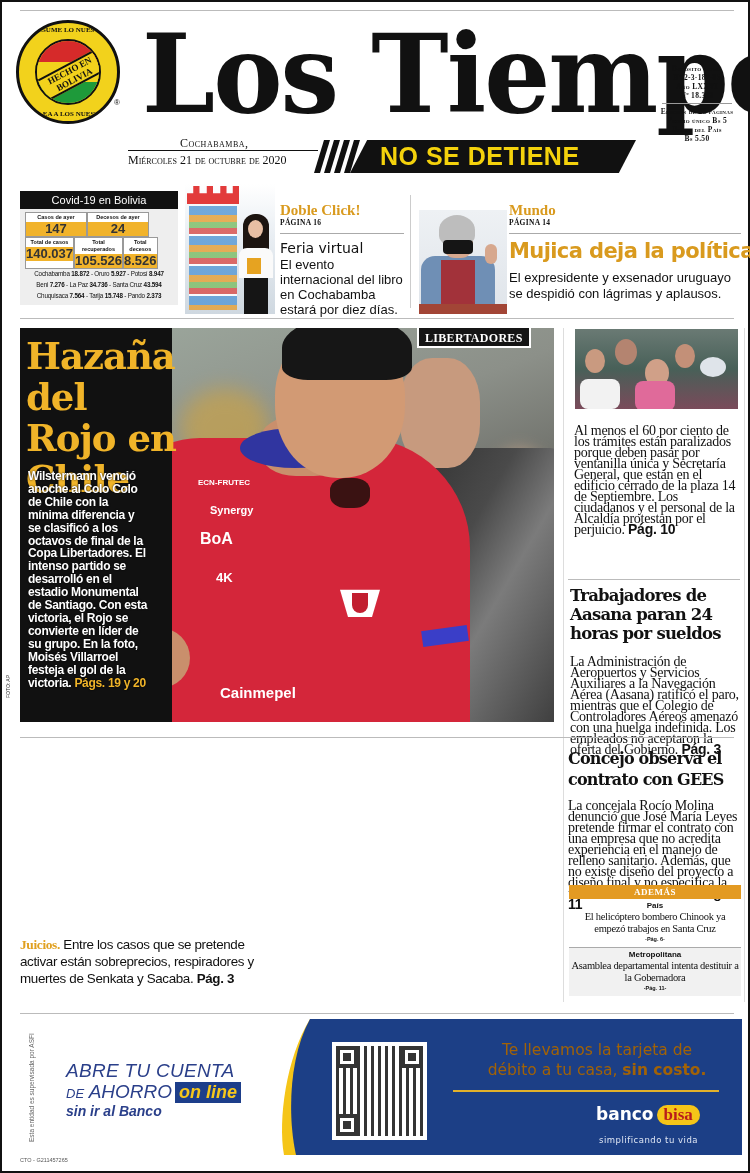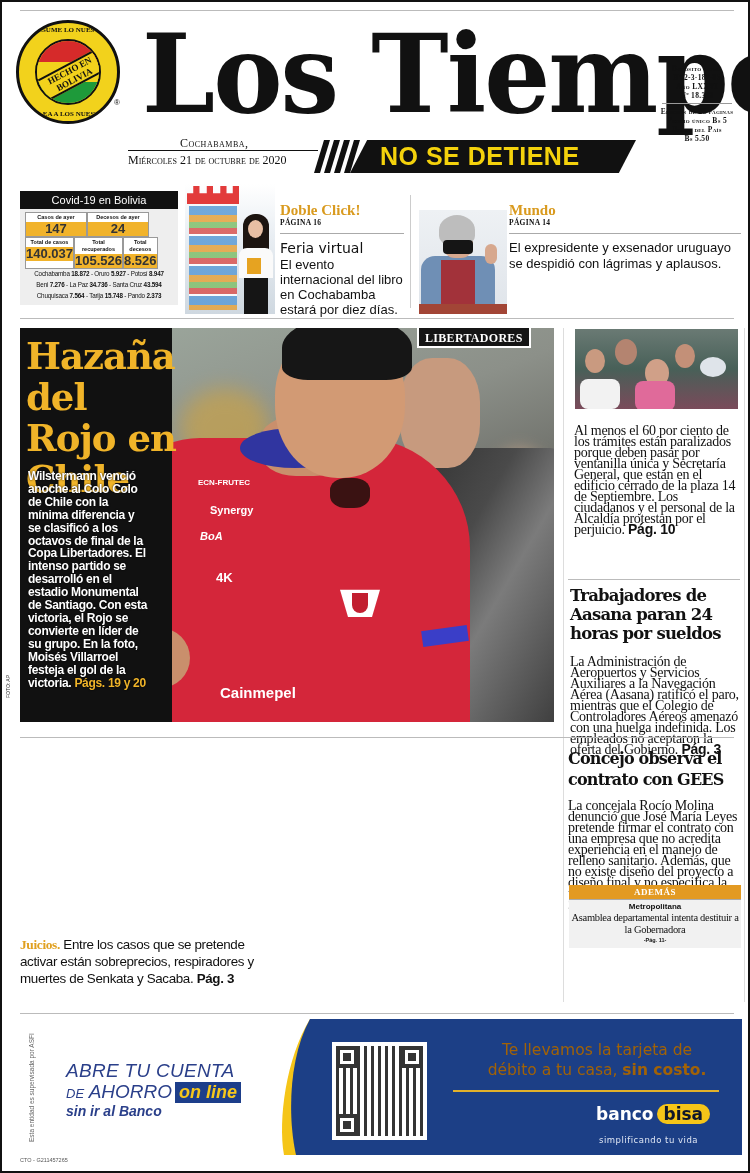--- a/index.html
+++ b/index.html
@@ -151,21 +151,21 @@
   .qr { left: 330px; top: 1040px; width: 95px; height: 98px; background: #fff; padding: 4px; }
   .qr-inner { width: 100%; height: 100%; background:
       repeating-linear-gradient(90deg, #111 0 3px, transparent 3px 7px),
       repeating-linear-gradient(0deg, transparent 0 4px, #fff 4px 6px);
       opacity: 0.85; position: relative; }
   .qr .fp { position: absolute; width: 22px; height: 22px; background: #fff; border: 4px solid #111; box-shadow: inset 0 0 0 3px #fff, inset 0 0 0 8px #111; }
   .ad-r1 { left: 470px; top: 1038px; width: 250px; text-align: center; color: #a16207; font-family: "DejaVu Sans", sans-serif; font-size: 15.5px; line-height: 20px; }
   .ad-r1 b { font-weight: bold; }
   .ad-rule { left: 451px; top: 1088px; width: 266px; height: 2px; background: #e2b12b; }
   .bank { left: 594px; top: 1102px; color: #fff; font-family: "DejaVu Sans", sans-serif; font-weight: bold; font-size: 17px; }
-  .bank .bisa { display: inline-block; background: #f5c518; color: #0f172a; border-radius: 14px; padding: 0 7px; margin-left: 3px; }
+  .bank .bisa { display: inline-block; background: #f5c518; color: #b91c1c; border-radius: 14px; padding: 0 7px; margin-left: 3px; font-family: Liberation Serif, serif; }
   .bank-tag { left: 597px; top: 1133px; color: #dfe6f4; font-family: "DejaVu Sans", sans-serif; font-size: 8.5px; letter-spacing: 0.5px; }
 </style>
 </head>
 <body>
 
 <div class="page">
   <div class="abs topline"></div>
 
   <div class="abs seal">
     <div class="ring-top">CONSUME LO NUESTRO</div>
@@ -277,20 +277,21 @@
     <div class="tp2-face"></div>
       <div class="tp2-hair"></div>
       <div class="tp2-mask"></div>
     <div class="tp2-hand"></div>
       <div class="tp2-table"></div>
   </div>
   <div class="abs tease2">
     <div class="kicker">Mundo</div>
     <div class="pagina">PÁGINA 14</div>
     <div class="rule"></div>
+    <div class="head">Mujica deja la política</div>
     <div class="body">El expresidente y exsenador uruguayo se despidió con lágrimas y aplausos.</div>
   </div>
 
   <div class="abs hline" style="left:18px; top:316px; width:714px;"></div>
 
   <div class="abs hero">
     <div class="bg"></div>
     <div class="blur1"></div>
       <div class="blur2"></div>
     <div class="jacket"></div>
@@ -301,21 +302,21 @@
     <div class="collar"></div>
     <div class="head"></div>
     <div class="hair"></div>
     <div class="mouth"></div>
     <div class="fist"></div>
     <div class="badge">
         <i></i>
       </div>
     <div class="spons" style="left:178px; top:150px; font-size:8px;">ECN-FRUTEC</div>
     <div class="spons" style="left:190px; top:176px;">Synergy</div>
-    <div class="spons" style="left:180px; top:202px; font-size:11px; font-style:italic;">BoA</div>
+    <div class="spons" style="left:180px; top:202px; font-size:16px; ">BoA</div>
     <div class="spons" style="left:196px; top:242px; font-size:13px;">4K</div>
     <div class="spons" style="left:200px; top:356px; font-size:15px;">Cainmepel</div>
     <div class="panel"></div>
     <div class="hed">Hazaña del Rojo en Chile</div>
     <div class="dek">
       <span>Wilstermann venció anoche al Colo Colo de Chile con la mínima diferencia y se clasificó a los octavos de final de la Copa Libertadores. El intenso partido se desarrolló en el estadio Monumental de Santiago. Con esta victoria, el Rojo se convierte en líder de su grupo. En la foto, Moisés Villarroel festeja el gol de la victoria.</span> <span class="pg">Págs. 19 y 20</span>
     </div>
     <div class="tag">LIBERTADORES</div>
   </div>
   <div class="abs credit">FOTO: AP</div>
@@ -345,20 +346,25 @@
   <div class="abs hline" style="left:18px; top:735px; width:714px;"></div>
   <div class="abs story s3">
     <div class="h">Concejo observa el contrato con GEES</div>
     <div class="b">
       <span>La concejala Rocío Molina denunció que José María Leyes pretende firmar el contrato con una empresa que no acredita experiencia en el manejo de relleno sanitario. Además, que no existe diseño del proyecto a diseño final y no especifica la ubicación del botadero.</span> <span class="pg">Pág. 11</span>
     </div>
   </div>
 
   <div class="abs ademas">
     <div class="bar">ADEMÁS</div>
+    <div class="item">
+      <div class="sec">País</div>
+      <div class="t">El helicóptero bombero Chinook ya empezó trabajos en Santa Cruz</div>
+      <div class="p">-Pág. 6-</div>
+    </div>
     <div class="item alt">
       <div class="sec">Metropolitana</div>
       <div class="t">Asamblea departamental intenta destituir a la Gobernadora</div>
       <div class="p">-Pág. 11-</div>
     </div>
   </div>
 
   <div class="abs sub sub1">
     <span class="k">Juicios.</span><span> Entre los casos que se pretende activar están sobreprecios, respiradores y muertes de Senkata y Sacaba. </span><span class="pg">Pág. 3</span>
   </div>

